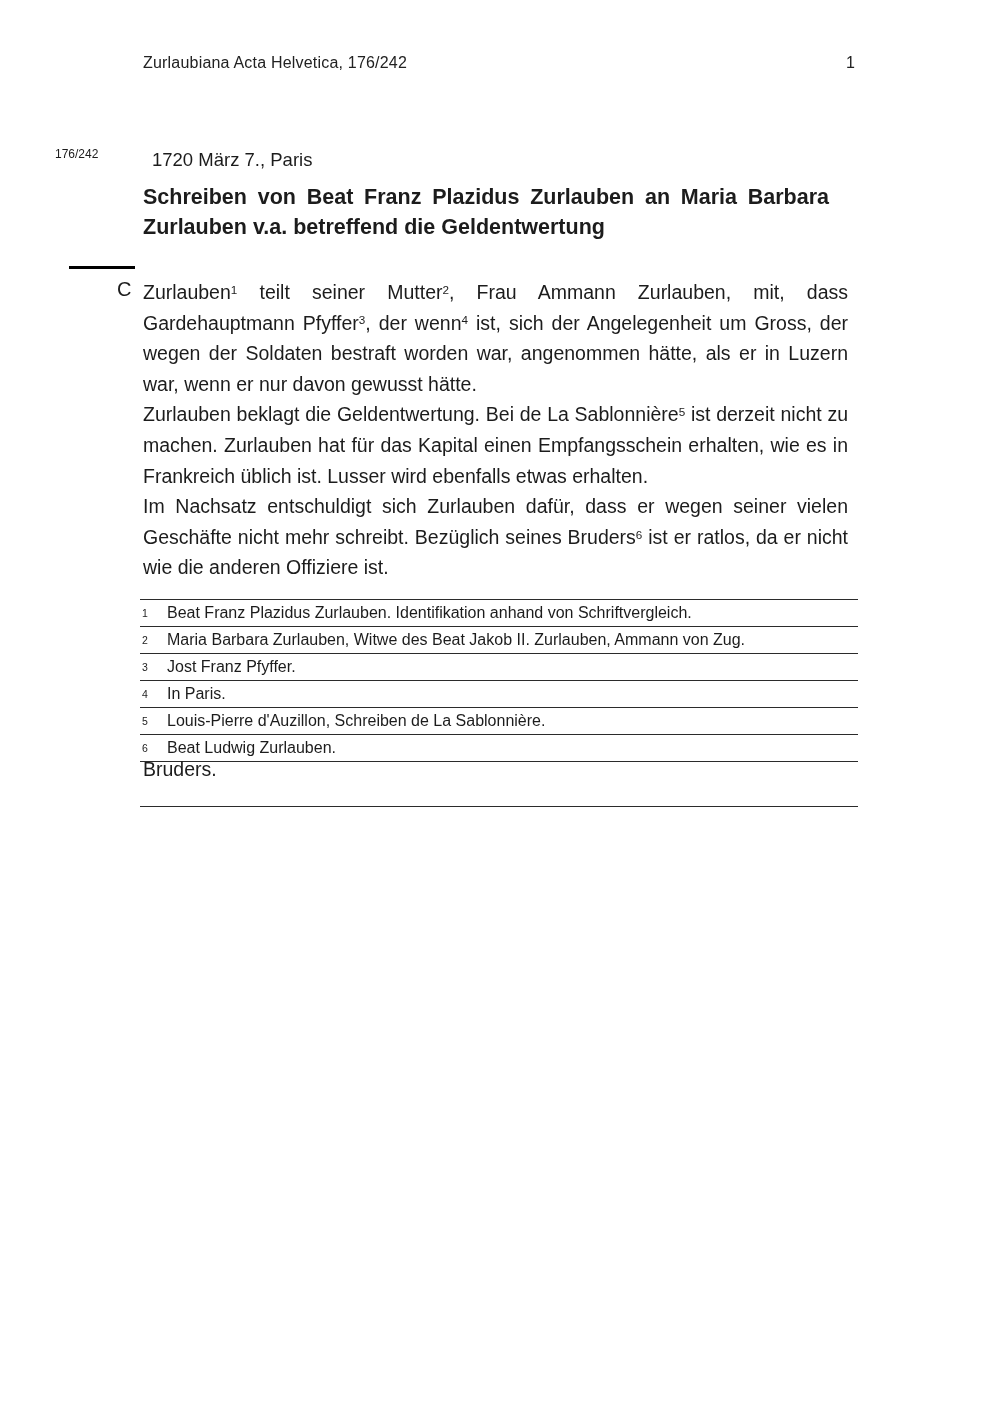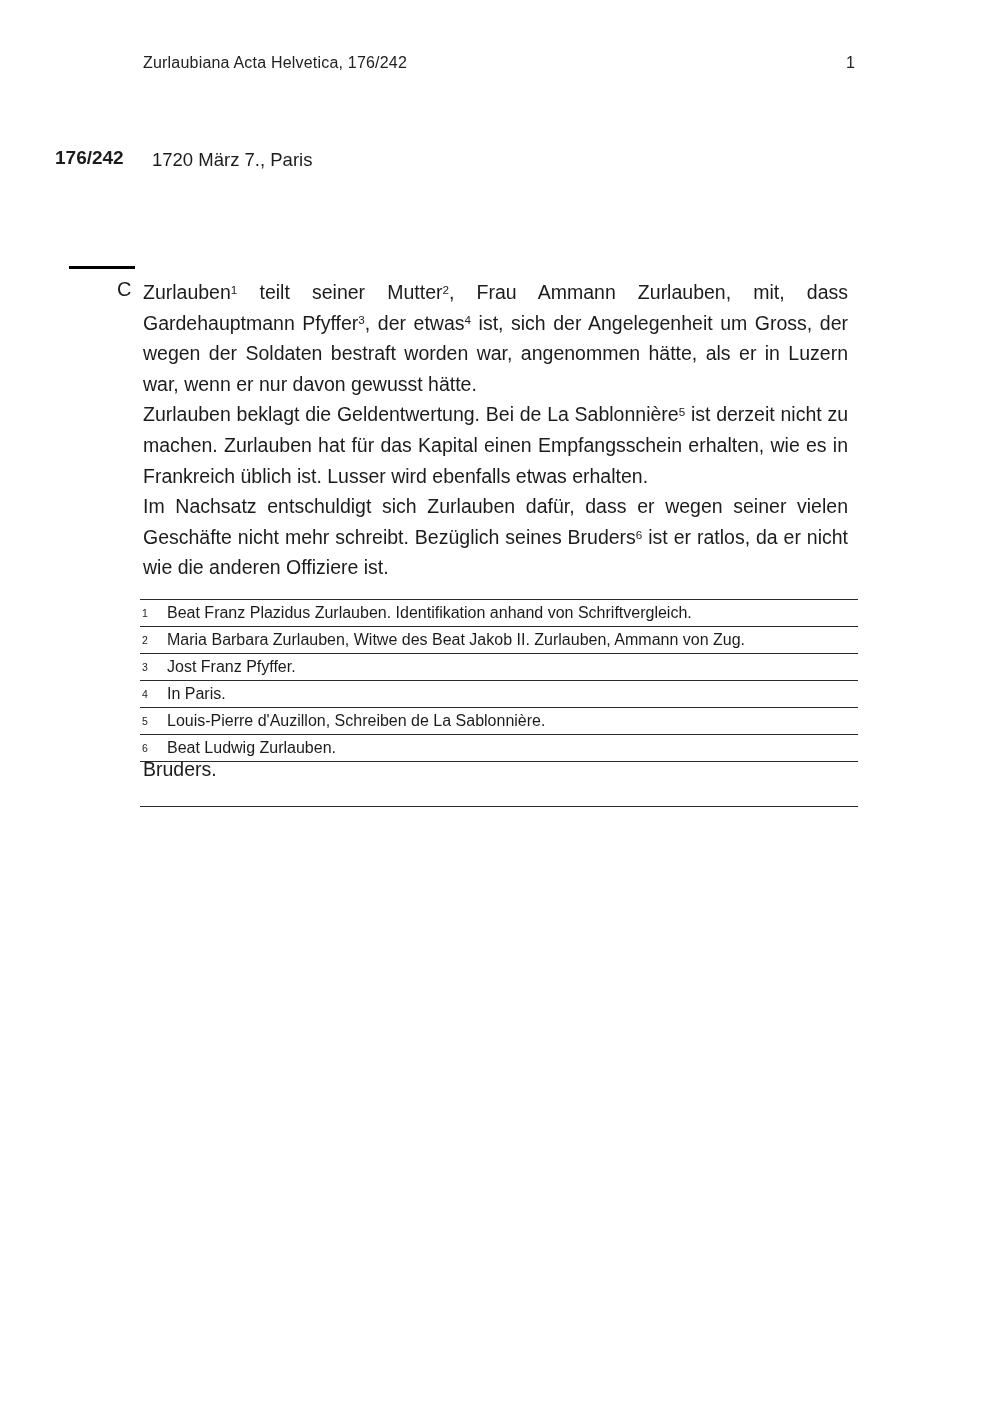--- a/index.html
+++ b/index.html
@@ -15,21 +15,21 @@
     overflow: hidden;
   }
   .header {
     position: absolute;
     top: 54px; left: 143px; width: 712px;
     display: flex; justify-content: space-between;
     font-size: 16px; letter-spacing: 0.2px; color: #222;
   }
   .record-no {
     position: absolute; top: 147px; left: 55px;
-    font-size: 19px; font-weight: bold;
+    font-size: 12px; font-weight: normal;
   }
   .date-place {
     position: absolute; top: 148.5px; left: 152px;
     font-size: 18.5px;
   }
   .title {
     position: absolute; top: 182px; left: 143px; width: 686px;
     font-size: 21.5px; font-weight: bold; line-height: 30px;
   }
   .title .l1 { text-align: justify; text-align-last: justify; }
@@ -80,26 +80,30 @@
 <div class="page">
 
   <header class="header">
     <span>Zurlaubiana Acta Helvetica, 176/242</span>
     <span>1</span>
   </header>
 
   <div class="record-no">176/242</div>
   <div class="date-place">1720 März 7., Paris</div>
 
+  <div class="title">
+    <div class="l1">Schreiben von Beat Franz Plazidus Zurlauben an Maria Barbara</div>
+    <div class="l2">Zurlauben v.a. betreffend die Geldentwertung</div>
+  </div>
 
   <div class="rule-short"></div>
   <div class="copy-marker">C</div>
 
   <div class="body-text">
-    <p><span>Zurlauben</span><sup>1</sup><span> teilt seiner Mutter</span><sup>2</sup><span>, Frau Ammann Zurlauben, mit, dass Gardehauptmann Pfyffer</span><sup>3</sup><span>, der etwas</span><sup>4</sup><span> ist, sich der Angelegenheit um Gross, der wegen der Soldaten bestraft worden war, angenommen hätte, als er in Luzern war, wenn er nur davon gewusst hätte.</span></p>
+    <p><span>Zurlauben</span><sup>1</sup><span> teilt seiner Mutter</span><sup>2</sup><span>, Frau Ammann Zurlauben, mit, dass Gardehauptmann Pfyffer</span><sup>3</sup><span>, der wenn</span><sup>4</sup><span> ist, sich der Angelegenheit um Gross, der wegen der Soldaten bestraft worden war, angenommen hätte, als er in Luzern war, wenn er nur davon gewusst hätte.</span></p>
     <p><span>Zurlauben beklagt die Geldentwertung. Bei de La Sablonnière</span><sup>5</sup><span> ist derzeit nicht zu machen. Zurlauben hat für das Kapital einen Empfangsschein erhalten, wie es in Frankreich üblich ist. Lusser wird ebenfalls etwas erhalten.</span></p>
     <p><span>Im Nachsatz entschuldigt sich Zurlauben dafür, dass er wegen seiner vielen Geschäfte nicht mehr schreibt. Bezüglich seines Bruders</span><sup>6</sup><span> ist er ratlos, da er nicht wie die anderen Offiziere ist.</span></p>
   </div>
 
   <div class="footnotes">
     <div class="footnote">
       <span class="fn-num">1</span>
       <span class="fn-text">Beat Franz Plazidus Zurlauben. Identifikation anhand von Schriftvergleich.</span>
     </div>
     <div class="footnote">

